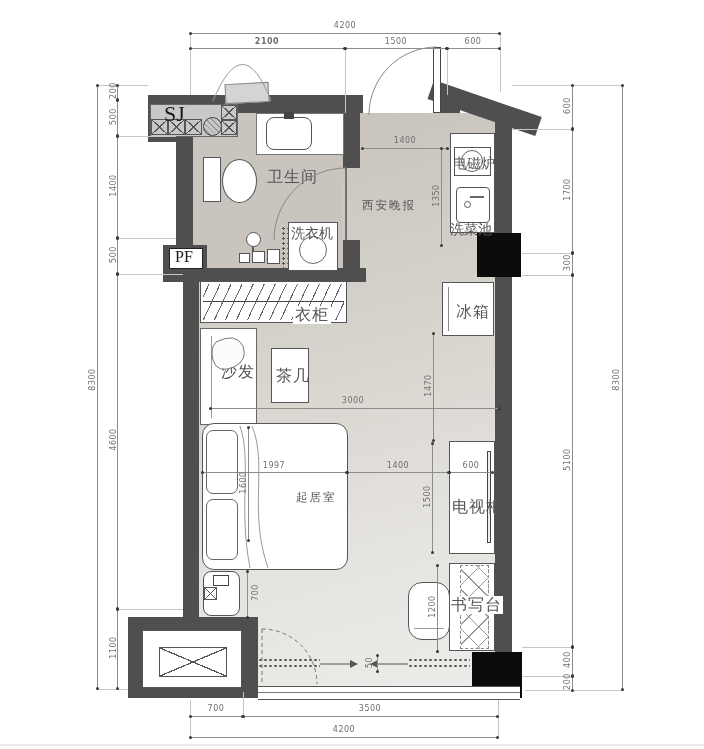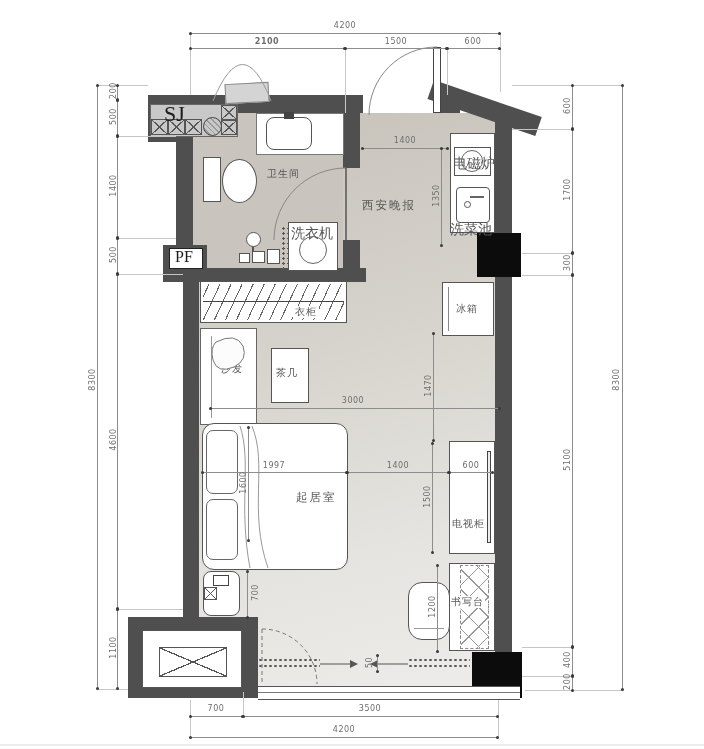--- a/index.html
+++ b/index.html
@@ -2,21 +2,21 @@
 <html><head>
 <meta charset="utf-8">
 <style>
   html,body{margin:0;padding:0;background:#fff;}
   #canvas{position:relative;width:704px;height:749px;background:#fff;overflow:hidden;
           font-family:"Liberation Sans",sans-serif;}
   .abs{position:absolute;}
   .wall{position:absolute;background:#4f4f4f;}
   .blk{position:absolute;background:#0c0c0c;}
   .furn{position:absolute;background:#fff;border:1px solid #777;box-sizing:border-box;}
-  .lbl{position:absolute;font-size:10px;line-height:1.15;color:#555;letter-spacing:1px;white-space:nowrap;}
+  .lbl{position:absolute;font-size:16px;line-height:1.15;color:#555;letter-spacing:1px;white-space:nowrap;}
   .lbl-s{font-size:14px;letter-spacing:0;}
   .lbl-l{font-size:11.5px;letter-spacing:2px;}
   .code{position:absolute;font-family:"Liberation Serif",serif;color:#1c1c1c;}
   .dim-h{position:absolute;height:1px;background:#8d8d8d;}
   .dim-v{position:absolute;width:1px;background:#8d8d8d;}
   .dim-h::before,.dim-h::after,.dim-v::before,.dim-v::after{
     content:"";position:absolute;width:3px;height:3px;background:#3a3a3a;border-radius:50%;}
   .dim-h::before{left:-1px;top:-1px;} .dim-h::after{right:-1px;top:-1px;}
   .dim-v::before{top:-1px;left:-1px;} .dim-v::after{bottom:-1px;left:-1px;}
   .ext{position:absolute;background:#c6c6c6;}
@@ -126,21 +126,21 @@
   <div class="furn" style="left:202px;top:423px;width:146px;height:147px;border-radius:12px;border-color:#555;"></div>
   <div class="furn" style="left:206px;top:430px;width:32px;height:64px;border-radius:7px;border-color:#666;"></div>
   <div class="furn" style="left:206px;top:499px;width:32px;height:61px;border-radius:7px;border-color:#666;"></div>
   <div class="lbl lbl-l" style="left:296px;top:491px;">起居室</div>
   <div class="furn" style="left:203px;top:571px;width:37px;height:45px;border-radius:8px;border-color:#555;"></div>
   <div class="furn" style="left:213px;top:575px;width:16px;height:11px;border-color:#444;"></div>
   <div class="xbox" style="left:204px;top:587px;width:13px;height:13px;background-color:#fff;"></div>
 
   <div class="furn" style="left:449px;top:441px;width:46px;height:113px;border-color:#555;"></div>
   <div class="furn" style="left:487px;top:451px;width:4px;height:92px;background:#eee;border-color:#444;"></div>
-  <div class="lbl" style="left:452px;top:518px;">电视柜</div>
+  <div class="lbl" style="left:452px;top:498px;">电视柜</div>
   <div class="furn" style="left:449px;top:563px;width:46px;height:88px;border-color:#555;"></div>
   <div class="abs lattice" style="left:460px;top:565px;width:29px;height:84px;border:1px dashed #888;box-sizing:border-box;"></div>
   <div class="lbl" style="left:450px;top:596px;background:#fff;padding:0 1px;">书写台</div>
   <div class="furn" style="left:408px;top:582px;width:42px;height:58px;border-radius:14px;border-color:#555;"></div>
   <div class="abs" style="left:414px;top:628px;width:30px;height:1px;background:#999;"></div>
 
   <div class="dots" style="left:258px;top:657px;width:62px;height:13px;"></div>
   <div class="dots" style="left:408px;top:657px;width:62px;height:13px;"></div>
 
   <svg width="704" height="749" viewBox="0 0 704 749">

